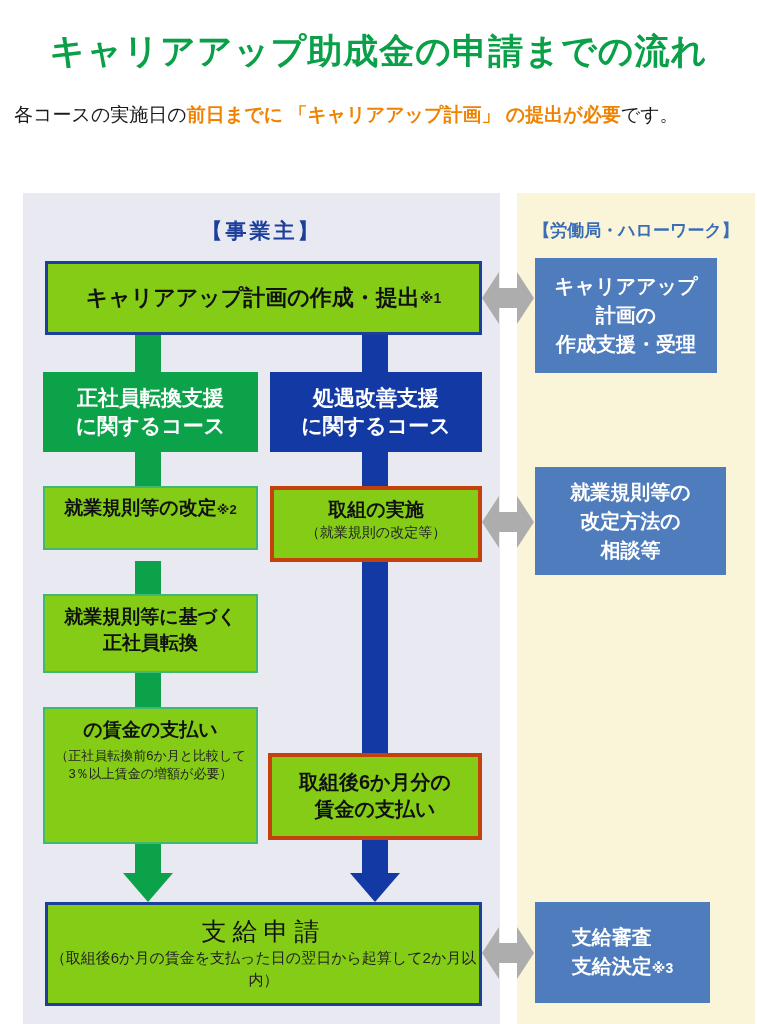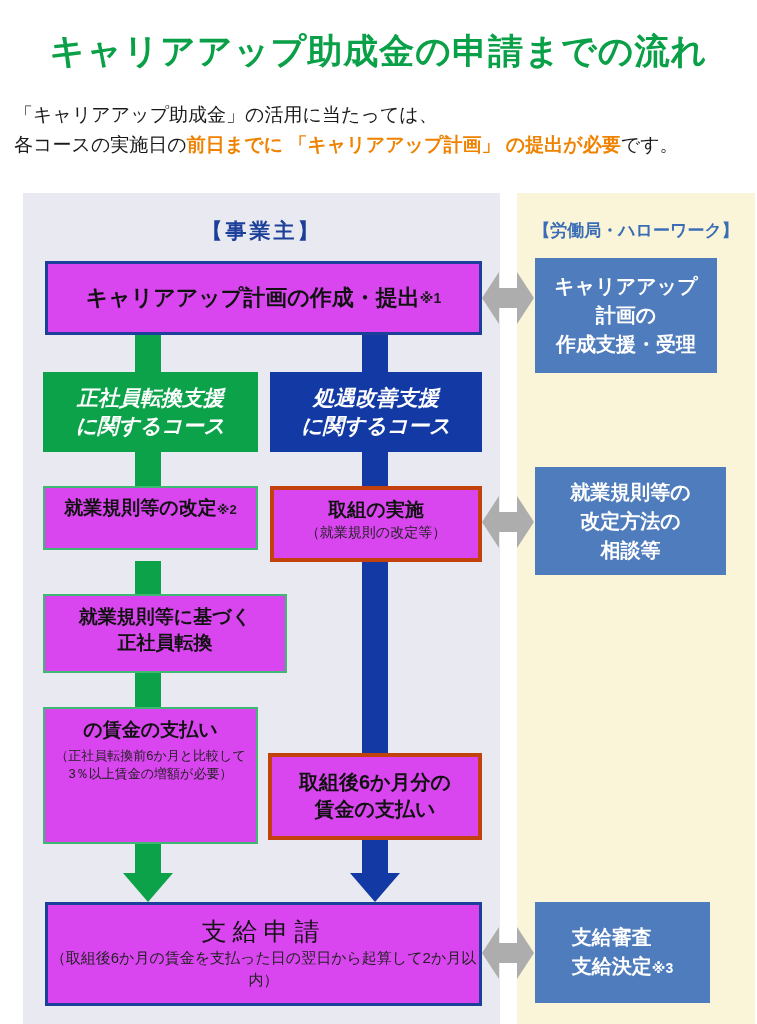--- a/index.html
+++ b/index.html
@@ -16,41 +16,41 @@
   
   .panel{position:absolute;top:173px;height:835px;}
   .panel-left{left:23px;width:477px;background:#e9e9f1;}
   .panel-right{left:517px;width:238px;background:#faf5d8;}
   .hdr-employer{position:absolute;left:23px;top:197px;width:477px;text-align:center;
     font-size:21px;font-weight:bold;color:#1c3f9a;letter-spacing:3px;}
   .hdr-agency{position:absolute;left:517px;top:199px;width:238px;text-align:center;
     font-size:17px;font-weight:bold;color:#3a6db5;}
 
   
-  .abox{position:absolute;box-sizing:border-box;background:#d946ef;text-align:center;}
+  .abox{position:absolute;box-sizing:border-box;background:#84cc16;text-align:center;}
   .navyborder{border:3px solid #1c3f9a;}
   .gborder{border:2px solid #3fb871;}
   .bborder{border:4px solid #c2410c;}
   .bx-title{font-size:19px;font-weight:bold;line-height:26px;color:#111;}
   .bx-sub{font-size:14px;line-height:19px;color:#222;}
   .bx-sub13{font-size:13px;line-height:18px;color:#222;}
   .ref{font-size:13px;font-weight:bold;}
 
   #plan-box{left:45px;top:241px;width:437px;height:74px;display:flex;align-items:center;justify-content:center;}
   #plan-box .t{font-size:22px;font-weight:bold;color:#111;}
   #plan-box .ref{font-size:14px;}
 
   .course{position:absolute;color:#ffffff;font-weight:bold;font-size:21px;line-height:28px;
-    display:flex;flex-direction:column;align-items:center;justify-content:center;text-align:center;font-style:italic;}
+    display:flex;flex-direction:column;align-items:center;justify-content:center;text-align:center;}
   #green-course{left:43px;top:352px;width:215px;height:80px;background:#0ca24a;}
   #blue-course{left:270px;top:352px;width:212px;height:80px;background:#1239a4;}
 
   #g-step1{left:43px;top:466px;width:215px;height:64px;padding-top:7px;}
   #b-step1{left:270px;top:466px;width:212px;height:76px;padding-top:7px;}
-  #g-step2{left:43px;top:574px;width:244px;height:79px;padding-top:8px;}
+  #g-step2{left:43px;top:574px;width:215px;height:79px;padding-top:8px;}
   #g-step3{left:43px;top:687px;width:215px;height:137px;padding-top:8px;}
   #b-step2{left:268px;top:733px;width:214px;height:87px;padding-top:12px;}
   #b-step2 .bx-title{font-size:20px;line-height:27px;}
   #apply-box{left:45px;top:882px;width:437px;height:104px;padding-top:10px;}
   #apply-box .t{font-size:25px;font-weight:normal;letter-spacing:6px;color:#111;line-height:32px;}
   #apply-box .s{font-size:15px;color:#222;line-height:22px;}
 
   
   .stem{position:absolute;width:26px;}
   .stem-green{background:#0ca24a;}
@@ -74,21 +74,20 @@
   .ga-bar{width:18px;height:20px;background:#adadad;}
   .ga-right{width:0;height:0;border-top:26px solid transparent;border-bottom:26px solid transparent;border-left:17px solid #adadad;}
 </style>
 </head>
 <body>
 
 <div id="canvas">
 
   <div class="page-title">キャリアアップ助成金の申請までの流れ</div>
   <div class="intro">
-    <div><span>「キャリアアップ助成金」の活用に当たっては、</span></div>
     <div><span>各コースの実施日の</span><span class="em">前日までに 「キャリアアップ計画」 の提出が必要</span><span>です。</span></div>
   </div>
 
   <div class="panel panel-left"></div>
   <div class="panel panel-right"></div>
   <div class="hdr-employer">【事業主】</div>
   <div class="hdr-agency">【労働局・ハローワーク】</div>
 
   <div class="stem stem-green" style="left:135px;top:314px;height:39px;"></div>
   <div class="stem stem-blue" style="left:362px;top:314px;height:39px;"></div>

